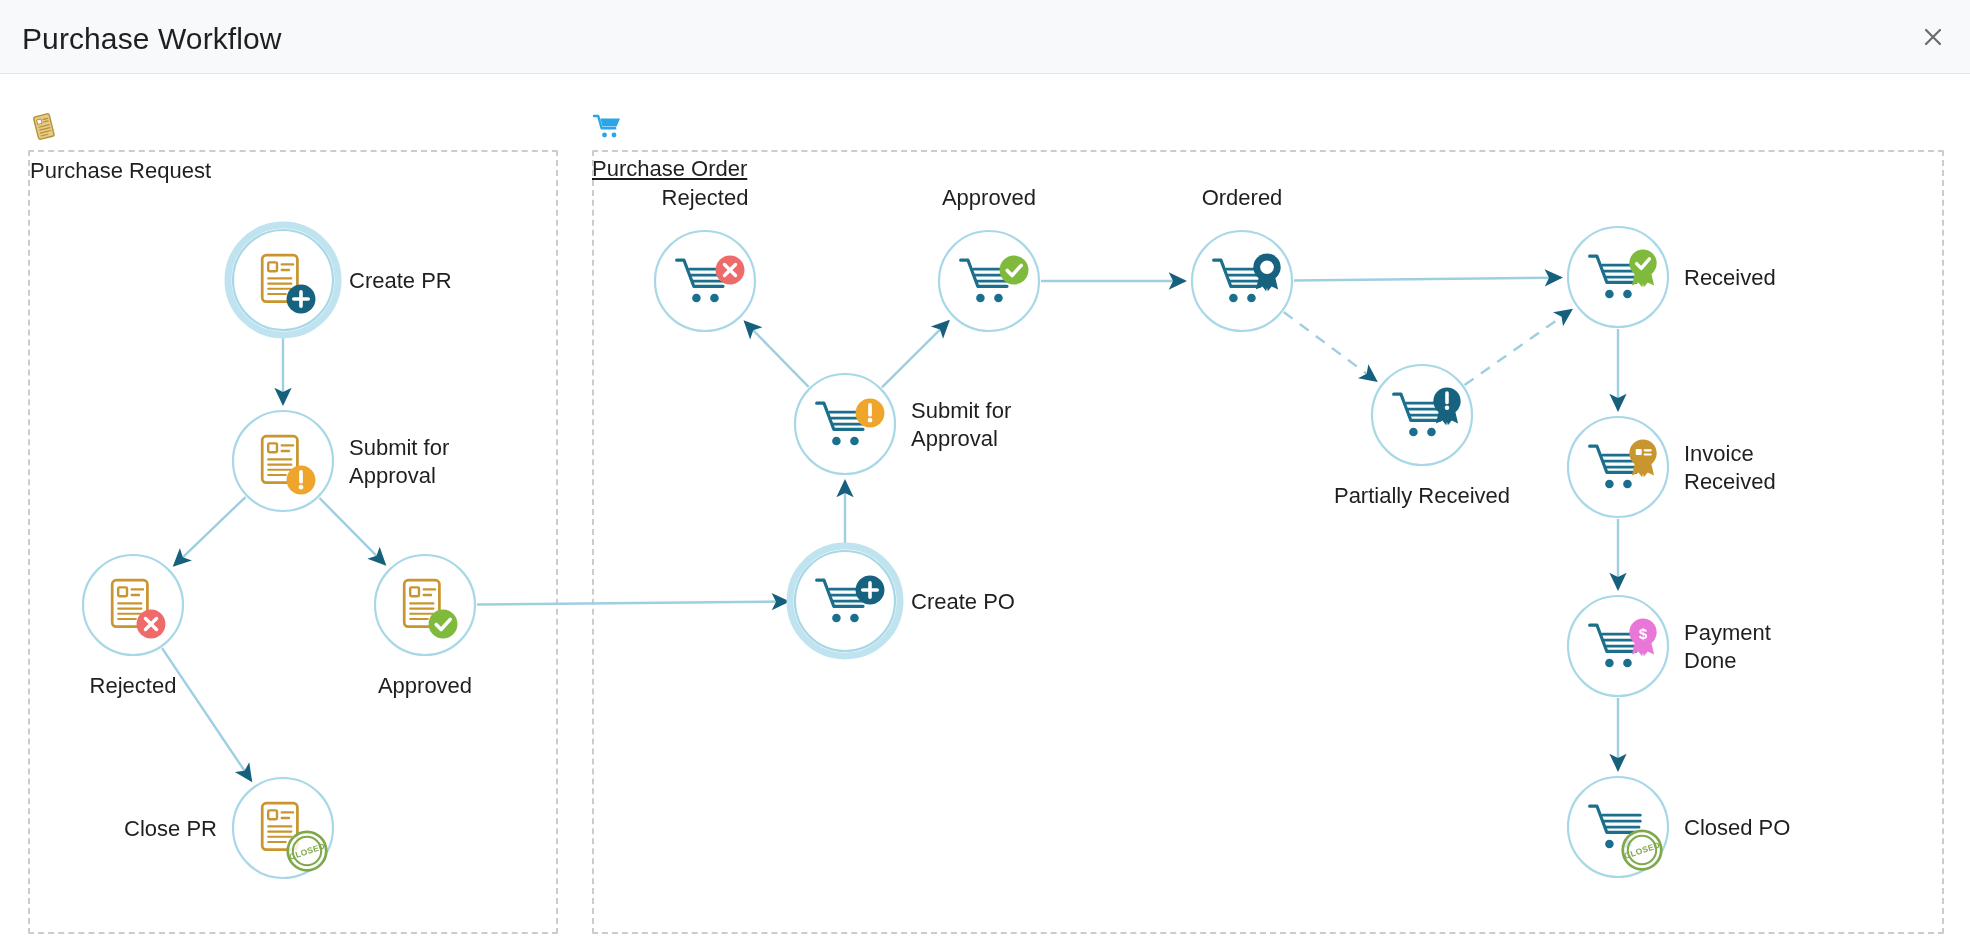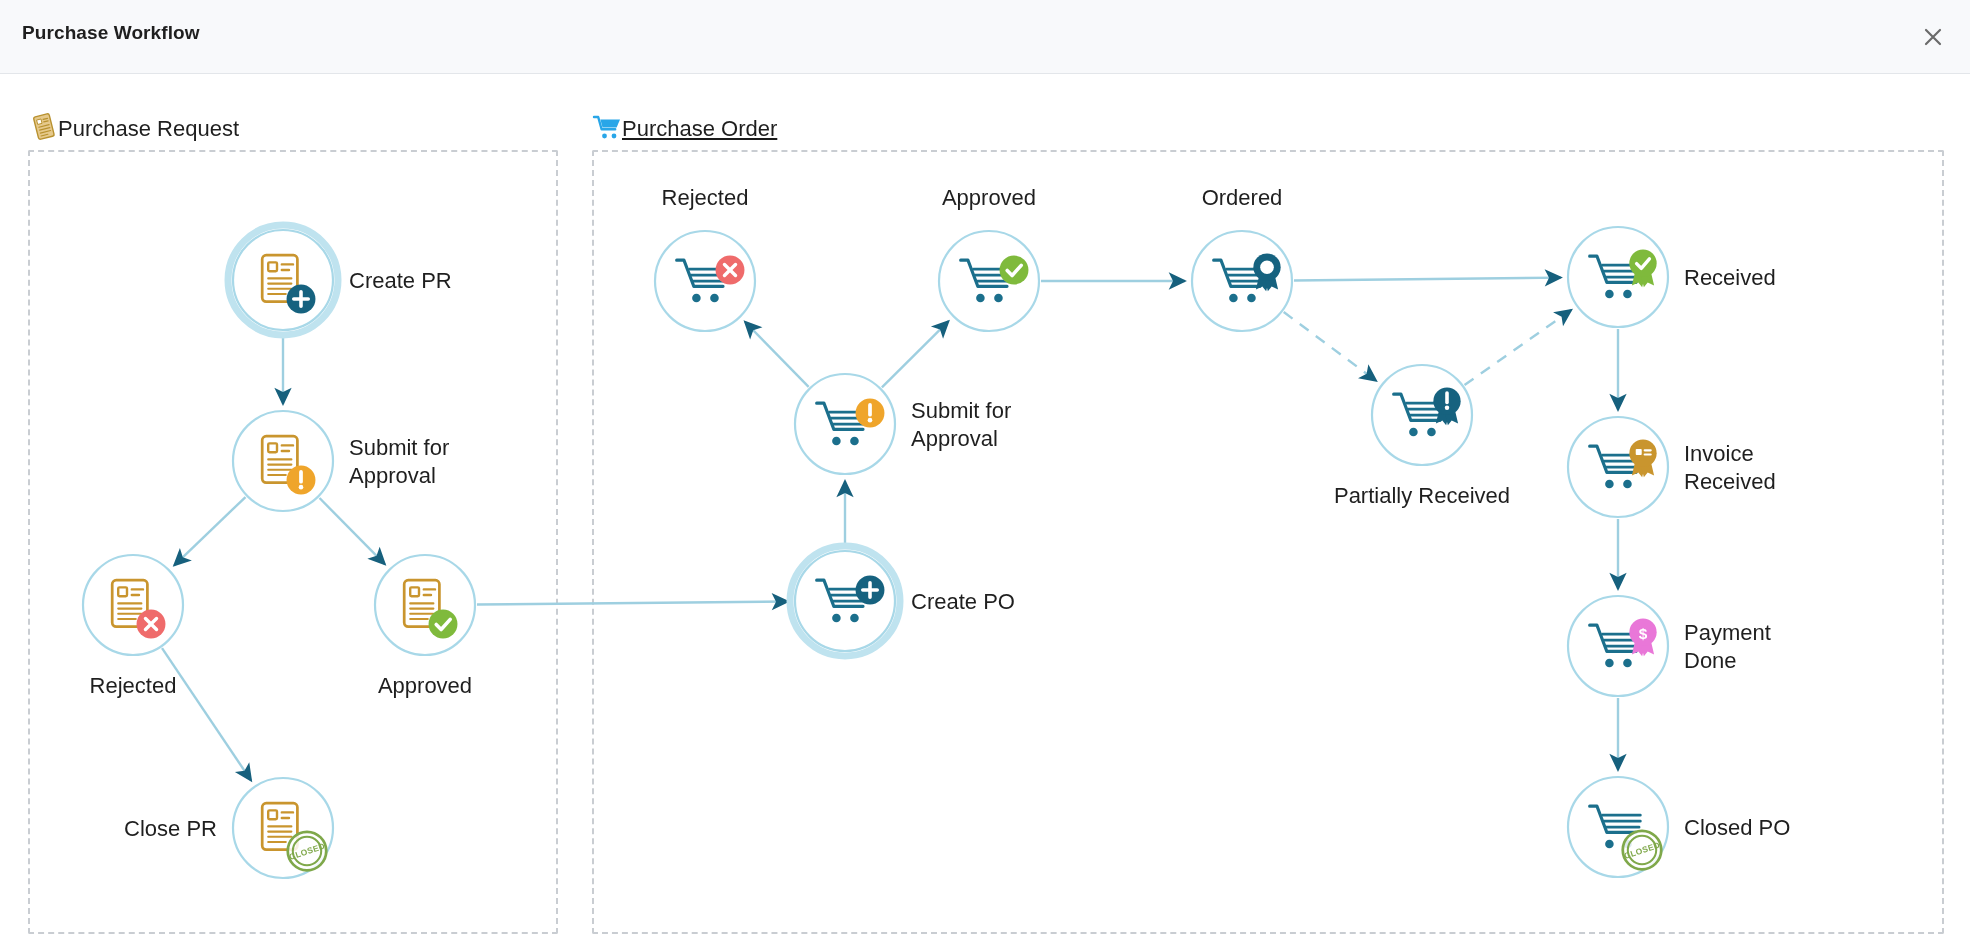--- a/index.html
+++ b/index.html
@@ -23,22 +23,22 @@
     width: 1970px;
     height: 74px;
     background: #f8f9fb;
     border-bottom: 1px solid #e3e6ea;
     box-sizing: border-box;
   }
   .titlebar-title {
     position: absolute;
     left: 22px;
     top: 22px;
-    font-size: 19px;
-    font-weight: 700;
+    font-size: 30px;
+    font-weight: 400;
     color: #1f1f1f;
     letter-spacing: 0.1px;
     white-space: nowrap;
   }
   .close-btn {
     position: absolute;
     right: 18px;
     top: 18px;
     width: 38px;
     height: 38px;
@@ -46,23 +46,23 @@
     align-items: center;
     justify-content: center;
     cursor: pointer;
     color: #6b6b6b;
   }
 
   
   .section-head {
     position: absolute;
     display: flex;
-    align-items: center;
-    gap: 0;
+    gap: 12px;
     height: 34px;
+    flex-direction: column;
   }
   .section-head-label {
     font-size: 22px;
     color: #1f1f1f;
     white-space: nowrap;
   }
   #pr-head { left: 30px; top: 112px; }
   #po-head { left: 592px; top: 112px; text-decoration: underline; }
 
   

